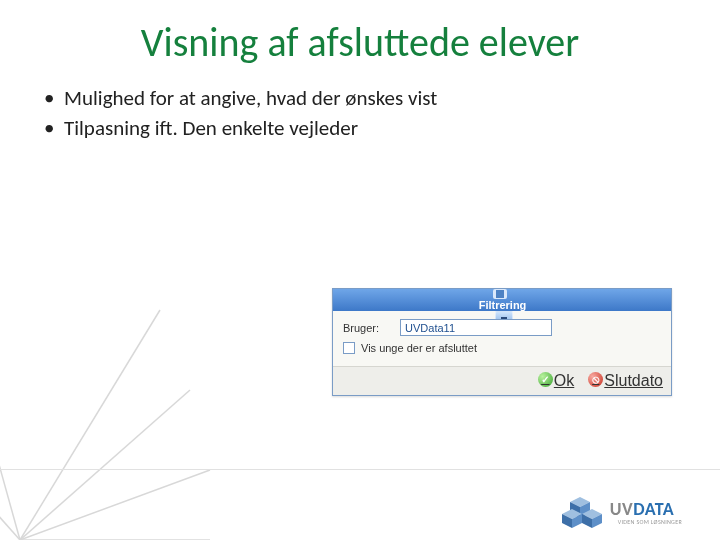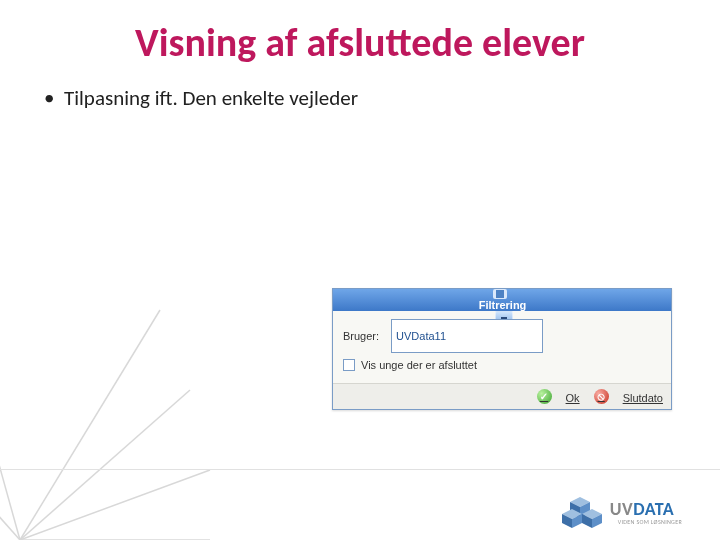--- a/index.html
+++ b/index.html
@@ -2,47 +2,47 @@
 <html><head>
 <meta charset="utf-8">
 <style>
   * { margin: 0; padding: 0; box-sizing: border-box; }
   html, body { width: 720px; height: 540px; font-family: Calibri, "Segoe UI", Arial, sans-serif; background: #fff; overflow: hidden; position: relative; }
 
   
   .deco { position: absolute; left: -40px; bottom: -60px; width: 260px; height: 300px; pointer-events: none; }
   .deco line { stroke: #d8d8d8; stroke-width: 1.5; }
 
-  .title { color: #be185d; font-size: 40px; font-weight: 700; text-align: center; padding-top: 18px; }
+  .title { color: #15803d; font-size: 40px; font-weight: 400; text-align: center; padding-top: 18px; }
 
   .bullets { margin: 18px 0 0 44px; font-size: 21px; color: #222; }
   .bullets li { list-style: none; position: relative; padding-left: 20px; margin: 4px 0; }
   .bullets li:before { content: "•"; position: absolute; left: 0; }
 
   
   .dlg-wrap { position: absolute; left: 332px; top: 288px; width: 340px; border: 1px solid #7a9cc6; background: #f4f4f0; font-family: Tahoma, Arial, sans-serif; font-size: 11px; box-shadow: 0 1px 2px rgba(0,0,0,.15); }
   .dlg-title { height: 22px; background: linear-gradient(#6fa6e8, #3d78c8); display: flex; align-items: center; padding: 0 3px 0 4px; color: #fff; flex-direction: column; }
   .dlg-title .ico { width: 14px; height: 14px; background: #d9e8fb; border-radius: 2px; margin-right: 5px; display: flex; align-items: center; justify-content: center; }
   .dlg-title .ico svg { width: 10px; height: 10px; }
   .dlg-title .t { flex: 1; font-weight: 700; font-size: 11px; }
   .win-btn { width: 18px; height: 16px; margin-left: 2px; display: flex; align-items: center; justify-content: center; border: 1px solid rgba(255,255,255,.5); border-radius: 2px; cursor: default; }
   .min { background: linear-gradient(#cfe4fb,#9fc3ee); }
   .close { background: linear-gradient(#f28b7a,#d4432f); }
   .win-btn svg { width: 8px; height: 8px; }
 
   .dlg-body { padding: 8px 10px 12px; background: #f8f8f4; }
   .row { display: flex; align-items: center; margin-bottom: 6px; }
-  .row label { color: #333; margin-right: 12px; }
-  .row input[type=text] { flex: 0 0 90px; height: 34px; border: 1px solid #7a9cc6; background: #fff; color: #1f4f8f; font-size: 11px; padding: 0 4px; }
+  .row label { color: #333; margin-right: 21px; }
+  .row input[type=text] { flex: 0 0 90px; height: 17px; border: 1px solid #7a9cc6; background: #fff; color: #1f4f8f; font-size: 11px; padding: 0 4px; }
   .chk-row { display: flex; align-items: center; }
   .chk { width: 12px; height: 12px; border: 1px solid #7a9cc6; background: #fff; margin-right: 6px; display: inline-flex; align-items: center; justify-content: center; }
   .chk-label { color: #333; }
 
   .dlg-footer { border-top: 1px solid #d6d6d0; background: #eeeeea; padding: 5px 8px; display: flex; justify-content: flex-end; gap: 14px; }
-  .fbtn { display: flex; align-items: flex-end; gap: 14px; font-size: 11px; color: #333; text-decoration: underline; cursor: pointer; }
+  .fbtn { display: flex; align-items: flex-start; gap: 1px; font-size: 16px; color: #333; text-decoration: underline; cursor: pointer; }
   .fbtn .g-ok { width: 15px; height: 15px; border-radius: 50%; background: radial-gradient(circle at 30% 30%, #b8f29e, #3ba32f); display: flex; align-items: center; justify-content: center; }
   .fbtn .g-ok:before { content: "✓"; color: #fff; font-size: 10px; font-weight: bold; }
   .fbtn .g-cancel { width: 15px; height: 15px; border-radius: 50%; background: radial-gradient(circle at 30% 30%, #f8a9a0, #c73020); display: flex; align-items: center; justify-content: center; }
   .fbtn .g-cancel:before { content: "⦸"; color: #fff; font-size: 11px; font-weight: bold; }
 
   
   .brand { position: absolute; right: 38px; bottom: 10px; display: flex; align-items: center; gap: 8px; }
   .brand-cubes { width: 44px; height: 34px; }
   .brand-text .l1 { font-size: 18px; font-weight: 700; color: #2a6fb0; letter-spacing: .5px; line-height: 1; }
   .brand-text .l1 .uv { color: #888; }
@@ -60,20 +60,21 @@
     <line x1="60" y1="240" x2="250" y2="170"></line>
     <line x1="60" y1="240" x2="250" y2="240"></line>
     <line x1="60" y1="240" x2="10" y2="60"></line>
     <line x1="60" y1="240" x2="-20" y2="150"></line>
   </g>
 </svg>
 
 <h1 class="title">Visning af afsluttede elever</h1>
 
 <ul class="bullets">
+  <li>Mulighed for at angive, hvad der ønskes vist</li>
   <li>Tilpasning ift. Den enkelte vejleder</li>
 </ul>
 
 <div class="footer-line"></div>
 
 <div class="dlg-wrap">
   <div class="dlg-title">
     <span class="ico">
       <svg viewBox="0 0 10 10">
           <rect x="1" y="1" width="8" height="8" fill="#4d82c4"></rect>

